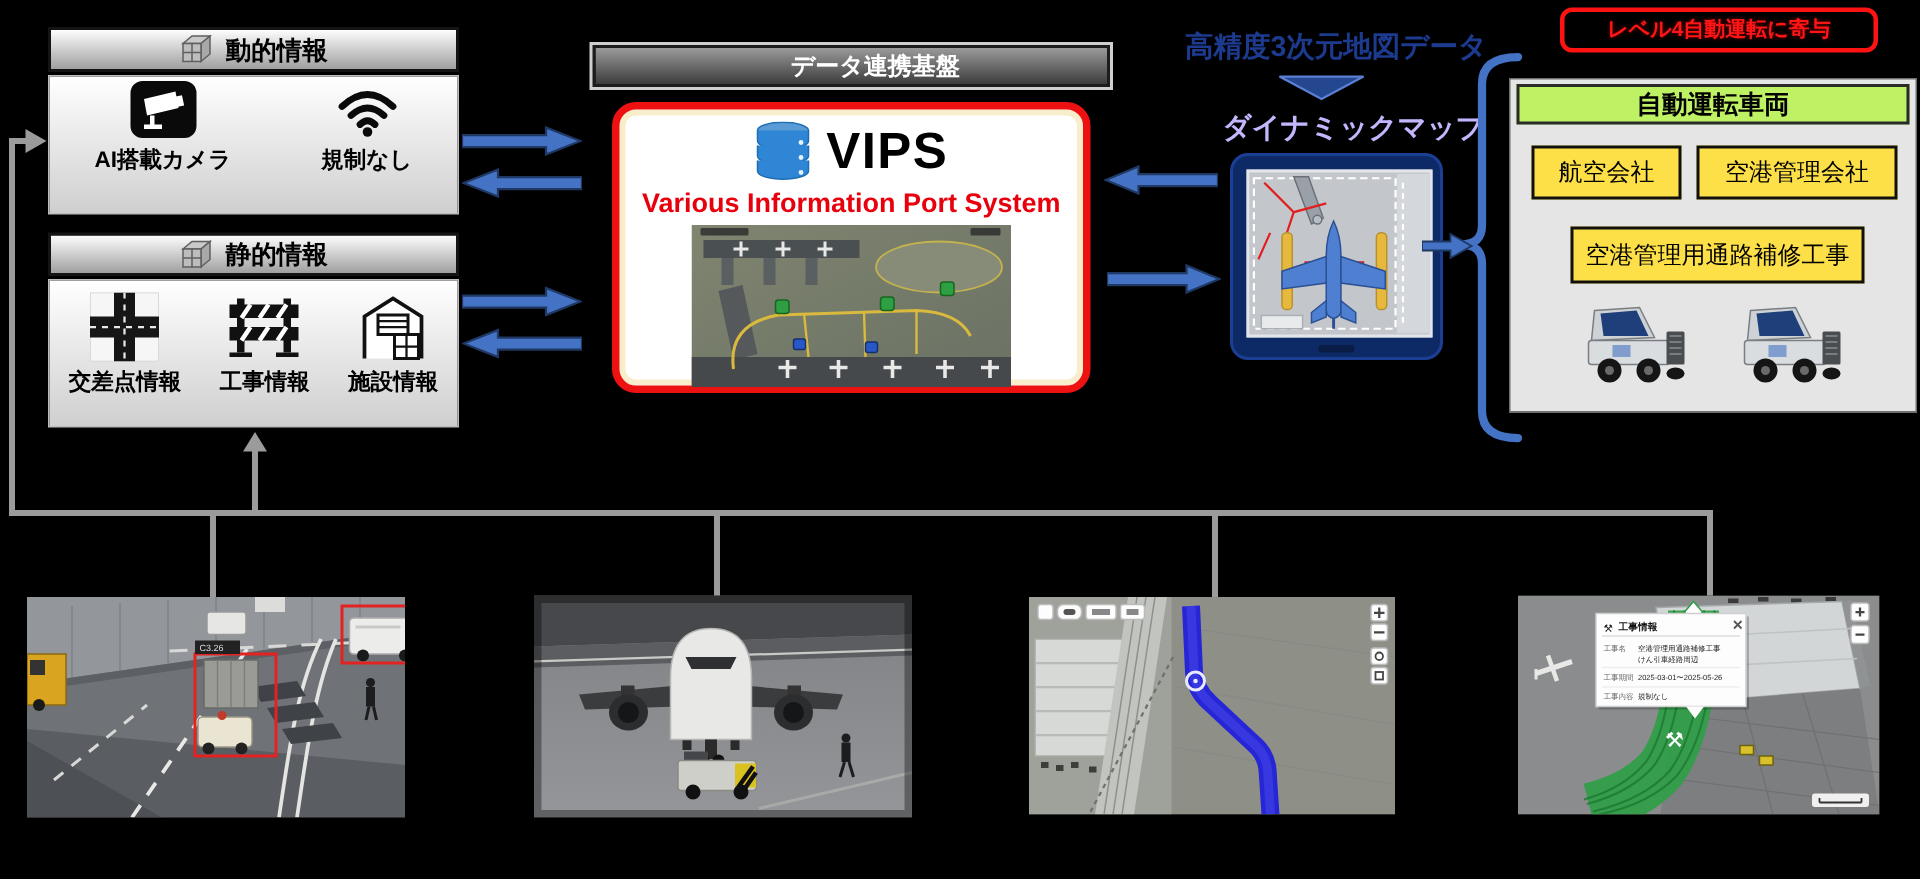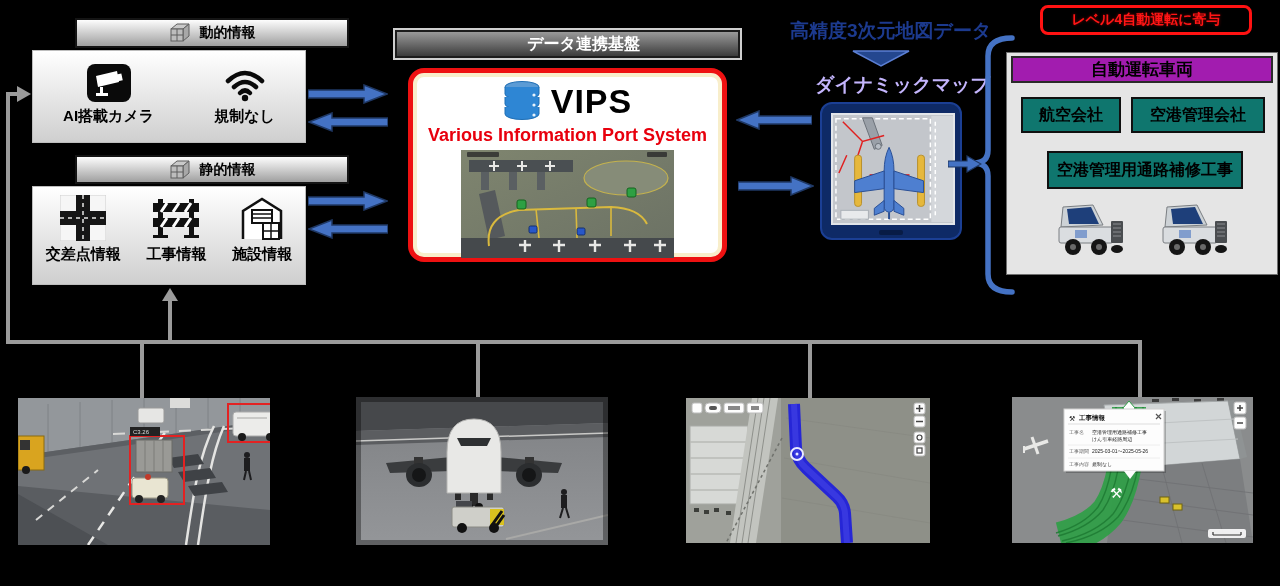--- a/index.html
+++ b/index.html
@@ -5,23 +5,23 @@
   html,body{margin:0;padding:0;background:#000;}
   #canvas{position:relative;width:1280px;height:586px;background:#000;overflow:hidden;
           font-family:"Liberation Sans","DejaVu Sans",sans-serif;}
   .abs{position:absolute;}
   
   .gline{position:absolute;background:#9b9b9b;z-index:1;}
   .gah-right{position:absolute;width:0;height:0;border-top:8px solid transparent;border-bottom:8px solid transparent;border-left:14px solid #9b9b9b;z-index:1;}
   .gah-up{position:absolute;width:0;height:0;border-left:8px solid transparent;border-right:8px solid transparent;border-bottom:13px solid #9b9b9b;z-index:1;}
   
   .hdr-light{position:absolute;background:linear-gradient(#fdfdfd,#9f9f9f);border:2px solid #141414;
-    display:flex;align-items:center;justify-content:center;gap:9px;font-weight:bold;font-size:14px;color:#000;z-index:2;box-sizing:border-box;margin-left:43px;}
+    display:flex;align-items:center;justify-content:center;gap:9px;font-weight:bold;font-size:17px;color:#000;z-index:2;box-sizing:border-box;}
   .panel-body{position:absolute;background:linear-gradient(#ffffff,#cfcfcf);border:1px solid #bdbdbd;z-index:2;box-sizing:border-box;
-    display:flex;align-items:flex-start;justify-content:space-around;padding-top:12px;}
+    display:flex;align-items:flex-start;justify-content:space-around;padding-top:2px;}
   .icon-item{display:flex;flex-direction:column;align-items:center;gap:4px;}
   .icon-label{font-size:15px;font-weight:bold;color:#000;white-space:nowrap;}
   
   .hdr-dark{position:absolute;background:linear-gradient(#9a9a9a,#3c3c3c);border:2px solid #1c1c1c;box-shadow:0 0 0 2px #cfcfcf;
     display:flex;align-items:center;justify-content:center;font-weight:bold;font-size:16px;color:#fff;z-index:2;box-sizing:border-box;padding-left:32px;}
   #vips-box{position:absolute;left:408px;top:68px;width:319px;height:194px;background:#fff;border:5px solid #ee1111;border-radius:16px;
     box-shadow:inset 0 0 0 4px #f8eecb;z-index:2;box-sizing:border-box;}
   #vips-row{position:absolute;left:0;top:8px;width:100%;display:flex;align-items:center;justify-content:center;gap:10px;}
   #vips-name{font-size:34px;font-weight:bold;color:#000000;letter-spacing:1px;}
   #vips-sub{position:absolute;left:0;top:52px;width:100%;text-align:center;font-size:18px;font-weight:bold;color:#e8000d;}
@@ -32,24 +32,24 @@
     text-shadow:-1px -1px 0 #000,1px -1px 0 #000,-1px 1px 0 #000,1px 1px 0 #000;white-space:nowrap;}
   
   #tablet{position:absolute;left:820px;top:102px;width:142px;height:138px;background:#0e2a66;border:2px solid #1b3f94;border-radius:12px;z-index:2;box-sizing:border-box;}
   #tablet-screen{position:absolute;left:9px;top:9px;width:120px;height:108px;background:#c3c6cb;border:2px solid #e2e5e9;box-sizing:content-box;}
   #tablet-btn{position:absolute;left:57px;bottom:3px;width:24px;height:5px;background:#081c46;border-radius:2px;}
   
   #outcome-box{position:absolute;left:1040px;top:5px;width:212px;height:30px;background:#000;border:3px solid #ff1212;border-radius:8px;
     display:flex;align-items:center;justify-content:center;font-weight:bold;font-size:14px;color:#ff1515;z-index:2;box-sizing:border-box;
     text-shadow:0 0 3px #7a0000;}
   #vehicles-box{position:absolute;left:1006px;top:52px;width:272px;height:223px;background:#e5e5e5;border:1px solid #6e6e6e;z-index:2;box-sizing:border-box;}
-  #vehicles-hdr{position:absolute;left:4px;top:3px;width:262px;height:27px;background:#a21caf;border:2px solid #2a2a2a;
+  #vehicles-hdr{position:absolute;left:4px;top:3px;width:262px;height:27px;background:#bef264;border:2px solid #2a2a2a;
     display:flex;align-items:center;justify-content:center;font-weight:bold;font-size:17px;color:#000;box-sizing:border-box;}
-  .company{position:absolute;background:#0f766e;border:2px solid #101010;display:flex;align-items:center;justify-content:center;
-    font-weight:bold;font-size:16px;color:#000;box-sizing:border-box;white-space:nowrap;}
+  .company{position:absolute;background:#fde047;border:2px solid #101010;display:flex;align-items:center;justify-content:center;
+    font-weight:normal;font-size:16px;color:#000;box-sizing:border-box;white-space:nowrap;}
   
   .barrow{position:absolute;z-index:3;}
   
   .photo{position:absolute;z-index:2;overflow:hidden;background:#444;}
   svg text{font-family:"Liberation Sans","DejaVu Sans",sans-serif;}
 </style>
 </head>
 <body>
 
 <div id="canvas">

